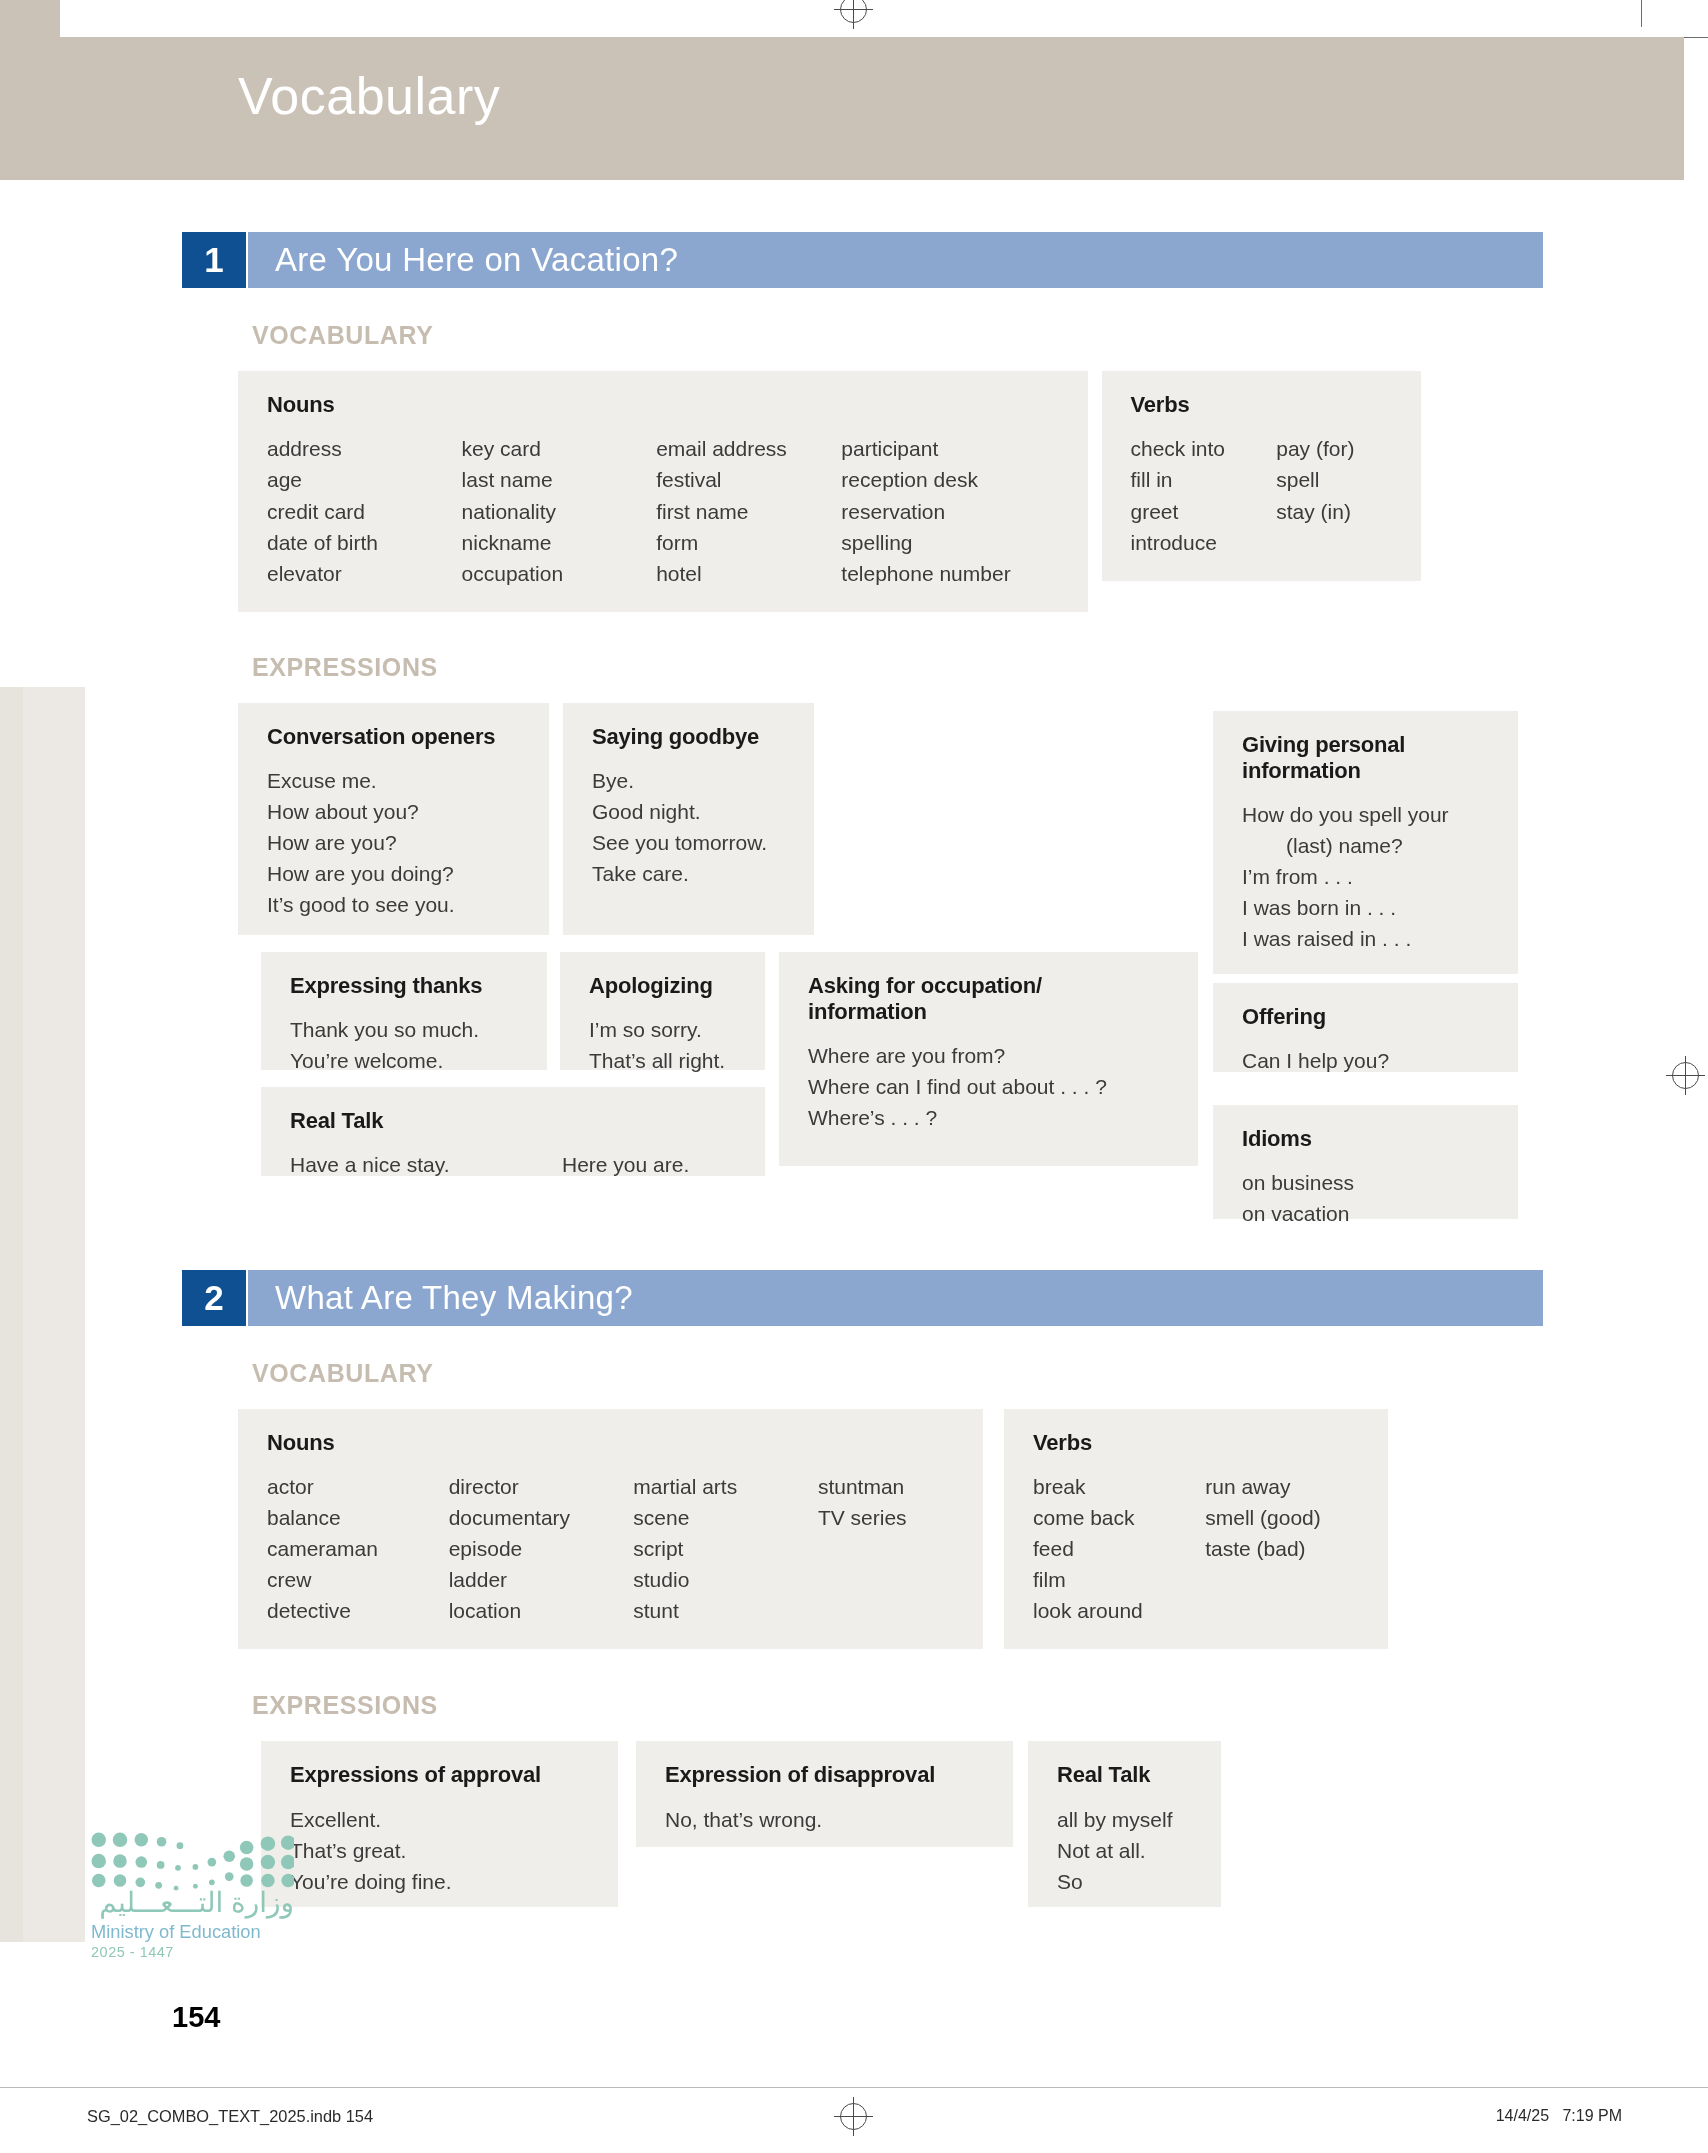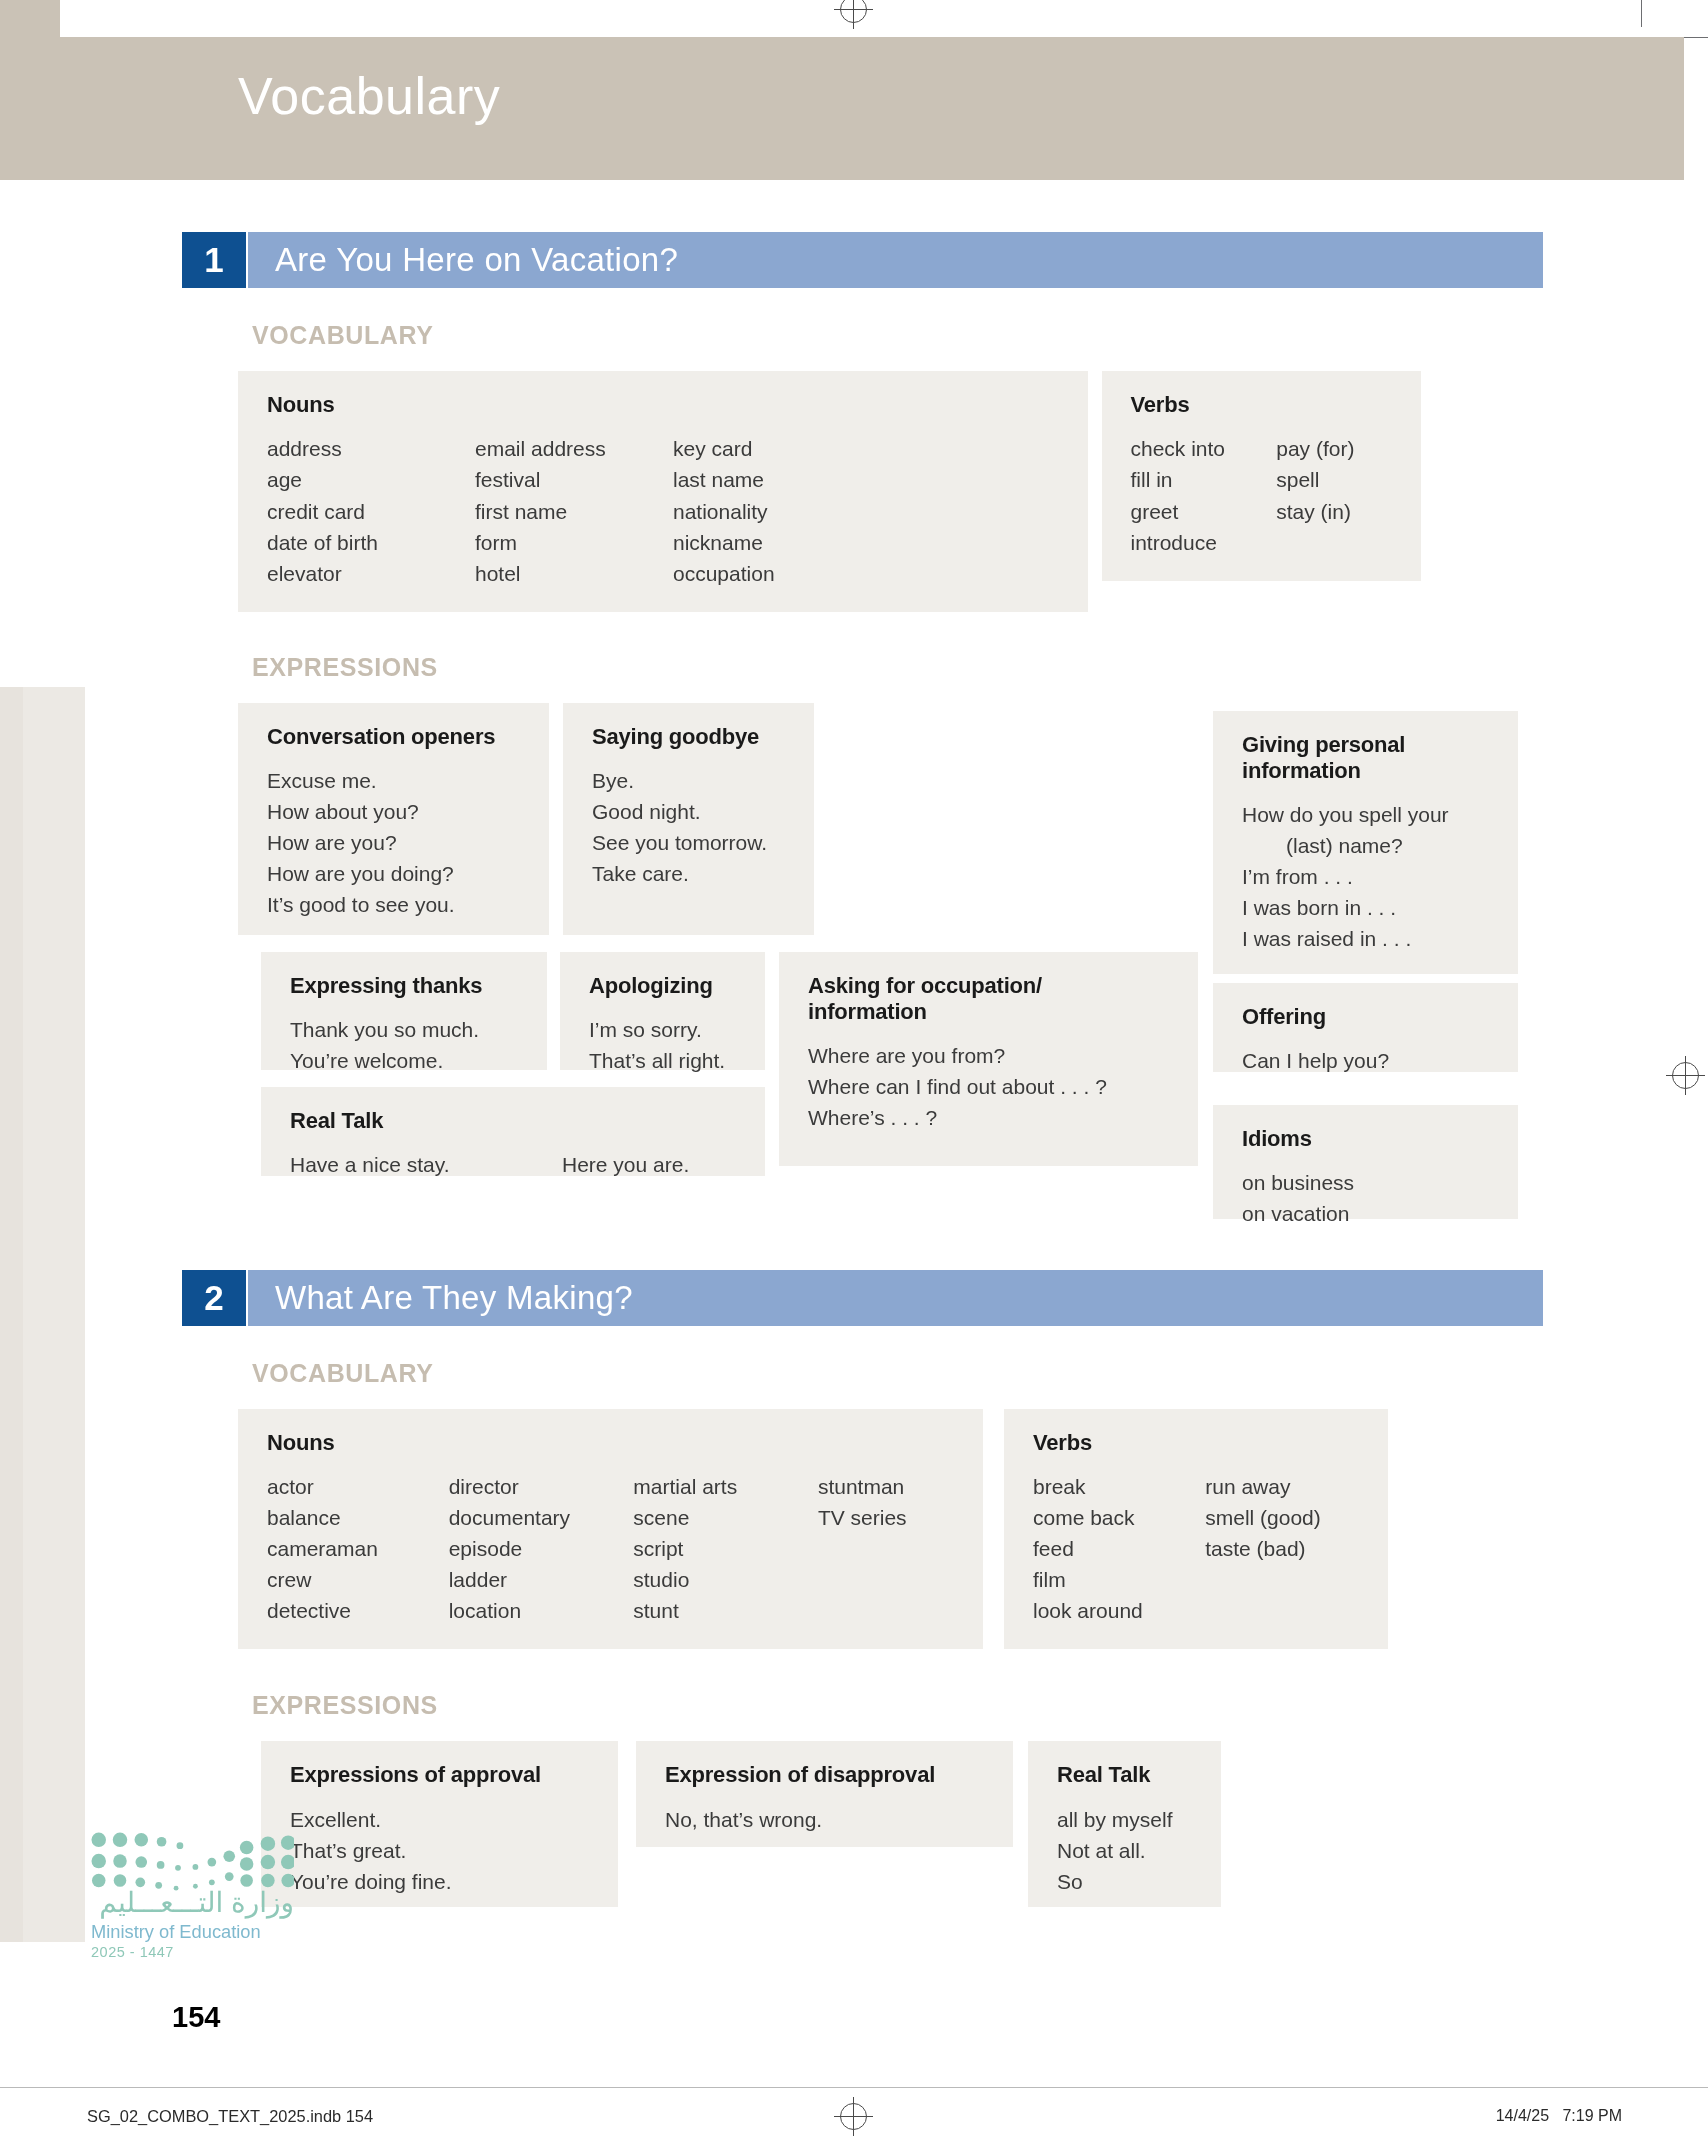--- a/index.html
+++ b/index.html
@@ -261,33 +261,40 @@
       <div class="box" style="width:850px;min-height:212px;">
         <div class="box-title">Nouns</div>
         <div class="cols">
           <div class="word-col" style="width:208px;">
             <div>address</div>
             <div>age</div>
             <div>credit card</div>
             <div>date of birth</div>
             <div>elevator</div>
           </div>
+          <div class="word-col" style="width:208px;">
+            <div>key card</div>
+            <div>last name</div>
+            <div>nationality</div>
+            <div>nickname</div>
+            <div>occupation</div>
+          </div>
           <div class="word-col" style="width:198px;">
             <div>email address</div>
             <div>festival</div>
             <div>first name</div>
             <div>form</div>
             <div>hotel</div>
           </div>
-          <div class="word-col" style="width:208px;">
-            <div>key card</div>
-            <div>last name</div>
-            <div>nationality</div>
-            <div>nickname</div>
-            <div>occupation</div>
+          <div class="word-col" style="width:237px;">
+            <div>participant</div>
+            <div>reception desk</div>
+            <div>reservation</div>
+            <div>spelling</div>
+            <div>telephone number</div>
           </div>
         </div>
       </div>
 
       <div class="box" style="width:319px;min-height:185px;">
         <div class="box-title">Verbs</div>
         <div class="cols">
           <div class="word-col" style="width:154px;">
             <div>check into</div>
             <div>fill in</div>

